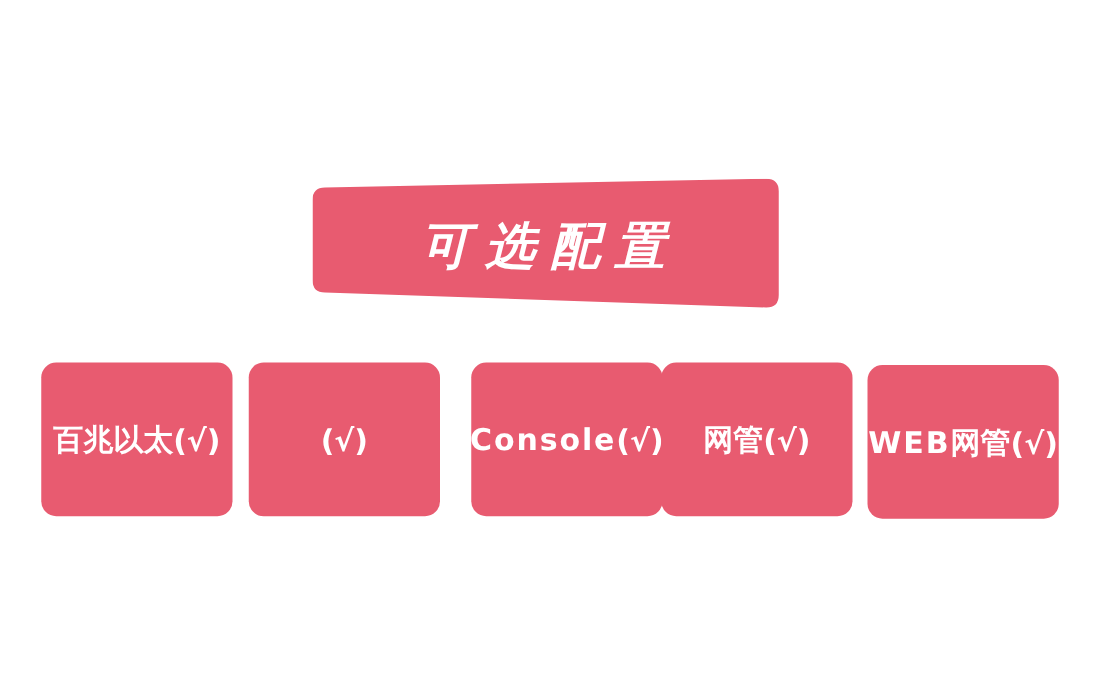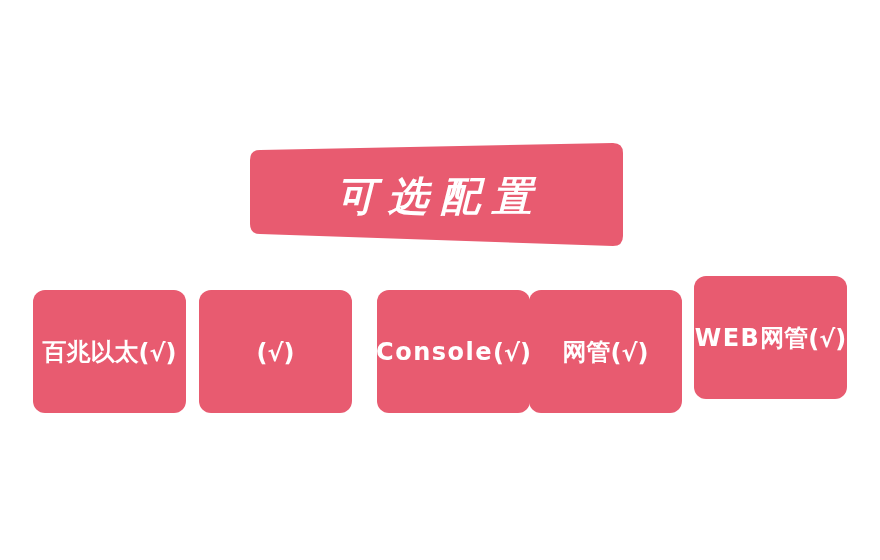--- a/index.html
+++ b/index.html
@@ -106,19 +106,19 @@
   <div class="card" style="left:364px;margin-left:13px;">
     <div class="line latin">Console</div>
     <div class="line check">(√)</div>
   </div>
 
   <div class="card" style="left:529px;">
     <div class="line">网管</div>
     <div class="line check">(√)</div>
   </div>
 
-  <div class="card" style="left:694px; top:276px;">
+  <div class="card" style="left:694px; top:292px;">
     <div class="line latin">WEB</div>
     <div class="line">网管</div>
     <div class="line check">(√)</div>
   </div>
 
 </div>
 
 </body></html>

